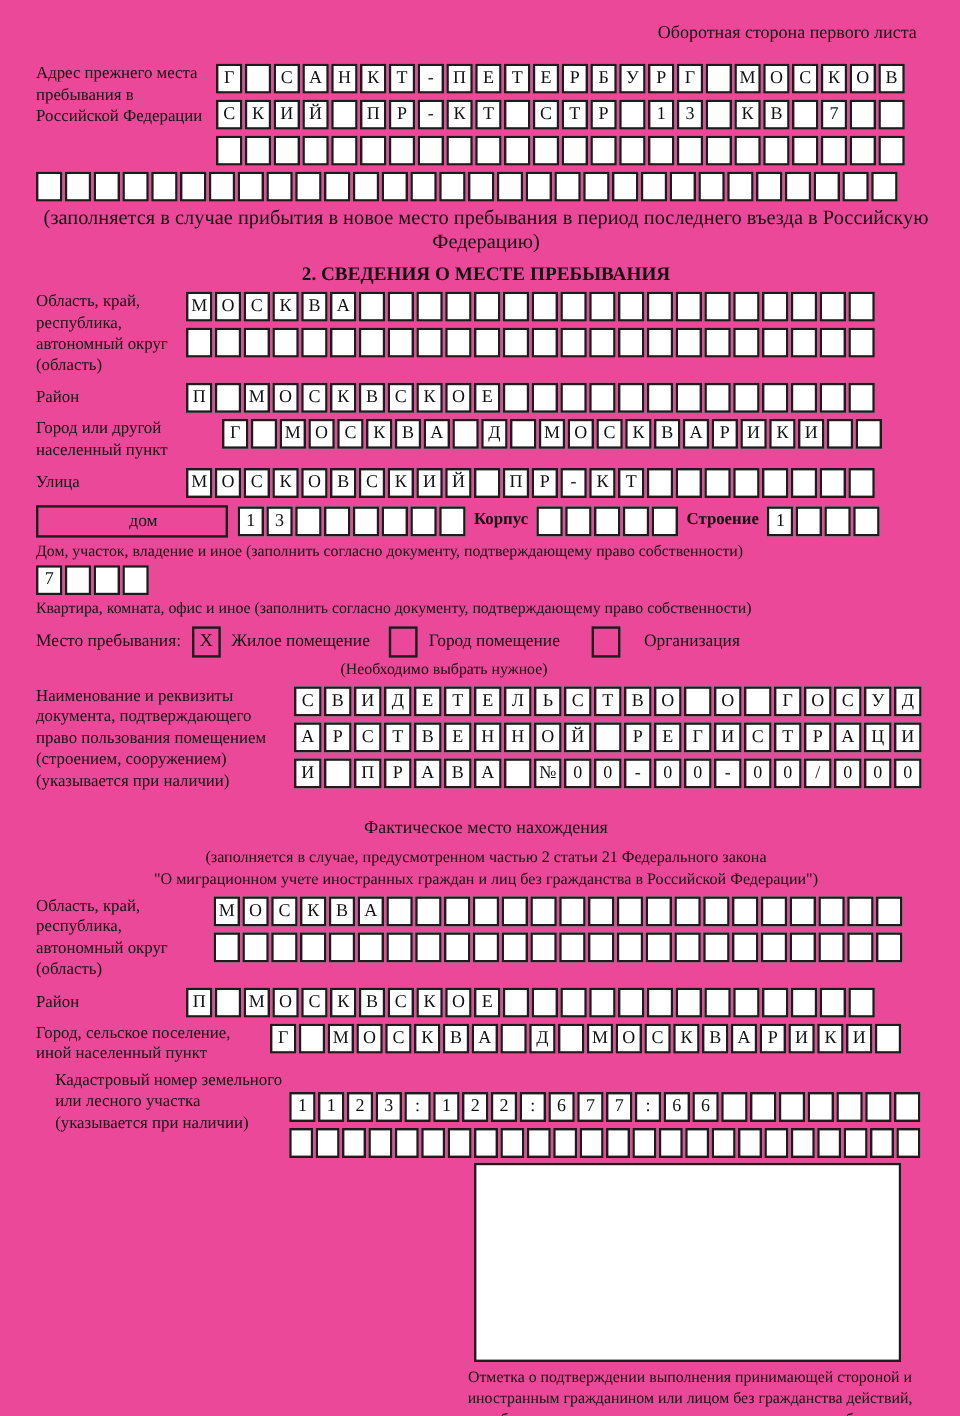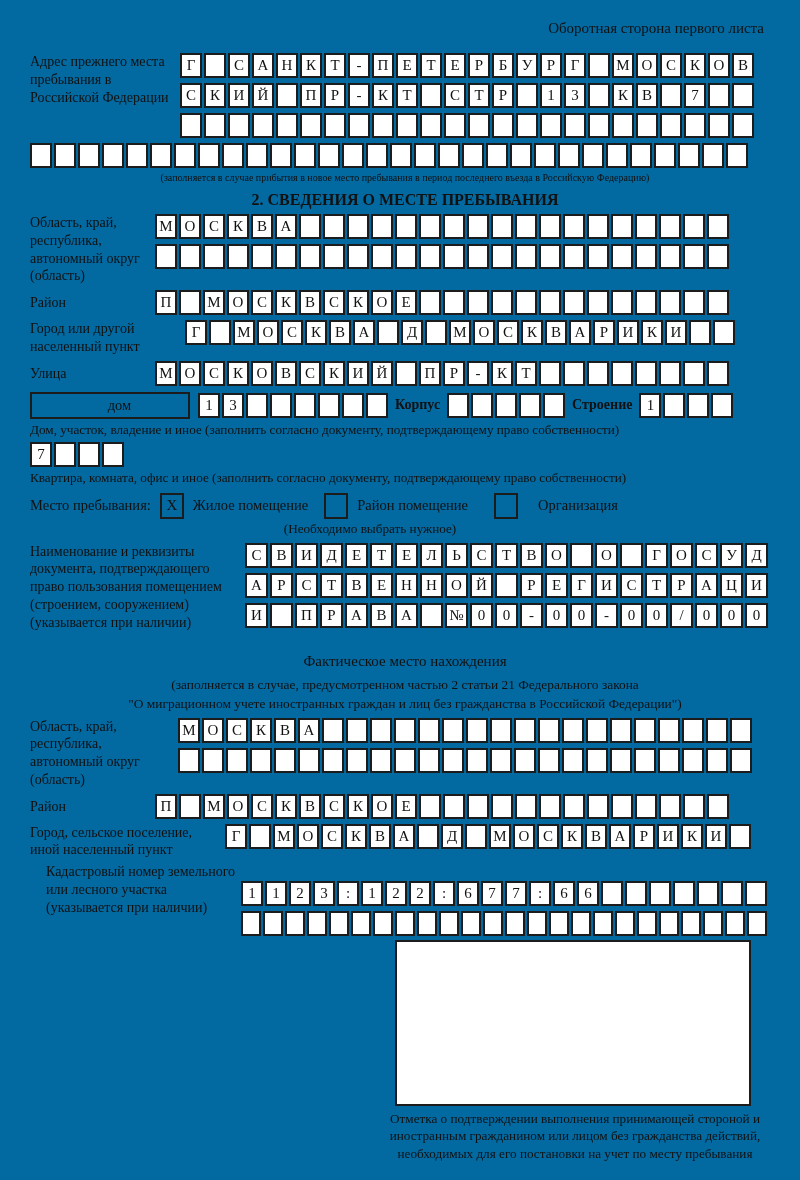--- a/index.html
+++ b/index.html
@@ -1,29 +1,29 @@
 <!DOCTYPE html>
 <html><head>
 <meta charset="utf-8">
 <style>
   html,body{margin:0;padding:0;background:#fff;}
-  .page{position:relative;width:800px;height:1180px;background:#0369a1;overflow:hidden;
+  .page{position:relative;width:800px;height:1180px;background:#ec4899;overflow:hidden;
         font-family:"Liberation Serif","DejaVu Serif",serif;color:#111;
         box-sizing:border-box;padding:20px 20px 0 30px;}
   .corner{ text-align:right;font-size:15px;margin-right:16px;}
   .frow{display:flex;align-items:flex-start;}
   .flabel{font-size:14px;line-height:1.27;flex:0 0 auto;}
   .rows{display:flex;flex-direction:column;gap:5px;}
   .cells{display:flex;gap:2px;}
   .cell{box-sizing:border-box;width:22px;height:25px;border:2px solid #1c1c1c;
         display:flex;align-items:center;justify-content:center;
         font-size:15px;line-height:1;background:#fff;}
   .cells-doc .cell{width:23px;}
   .cells-narrow .cell{width:20px;}
-  .note-center{text-align:center;font-size:10px;margin-top:4px;}
+  .note-center{text-align:center;font-size:17px;margin-top:4px;}
   .sec-title{text-align:center;font-weight:bold;font-size:16px;margin-top:8px;}
   .w150{width:150px;} .w125{width:125px;} .w155{width:155px;} .w148{width:148px;}
   .w195{width:195px;} .w215{width:215px;}
   .mt5{margin-top:5px;} .mt6{margin-top:6px;} .mt4{margin-top:4px;margin-left:16px;}
   .widebox{box-sizing:border-box;height:27px;border:2px solid #1c1c1c;
            display:flex;align-items:center;justify-content:center;font-size:14.5px;padding-left:19px;}
   .houserow{display:flex;align-items:center;margin-top:6px;}
   .inline-lbl{font-size:14px;margin:0 7px;font-weight:bold;}
   .caption{font-size:13.2px;margin-top:3px;}
   .stayrow{display:flex;align-items:center;margin-top:7px;font-size:14.5px;}
@@ -349,21 +349,21 @@
         <div class="cell"></div>
       </div>
   </div>
   <div class="caption">Квартира, комната, офис и иное (заполнить согласно документу, подтверждающему право собственности)</div>
 
   <div class="stayrow">
     <span>Место пребывания:</span>
     <span class="cbox">X</span>
     <span>Жилое помещение</span>
     <span class="cbox" style="margin-left:16px;"></span>
-    <span>Район помещение</span>
+    <span>Город помещение</span>
     <span class="cbox" style="margin-left:26px;margin-right:20px;"></span>
     <span>Организация</span>
   </div>
   <div class="stay-note">(Необходимо выбрать нужное)</div>
 
   <div class="frow mt6">
     <div class="flabel w215">Наименование и реквизиты документа, подтверждающего право пользования помещением (строением, сооружением) (указывается при наличии)</div>
     <div class="rows cells-doc">
       <div class="cells">
           <div class="cell">С</div>

